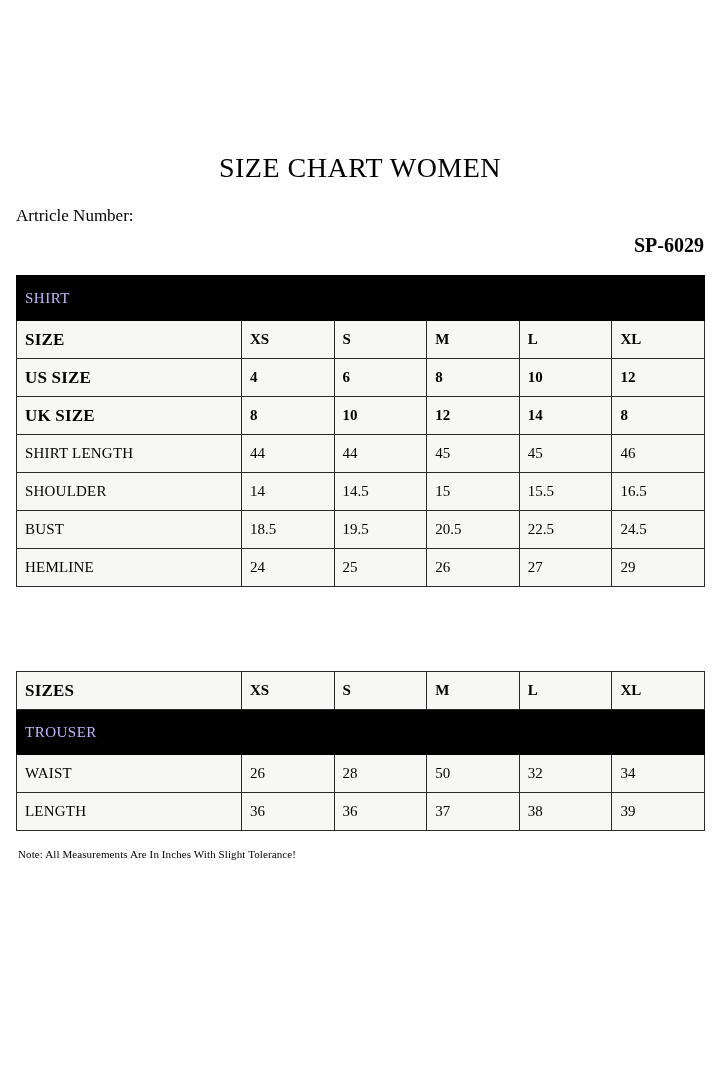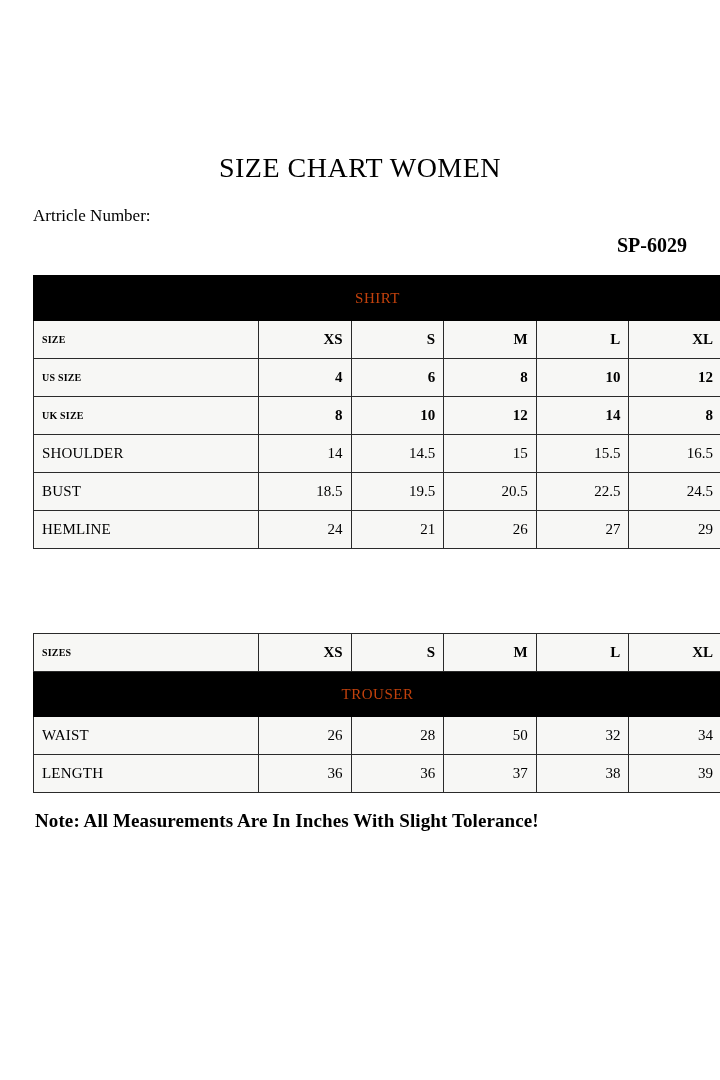--- a/index.html
+++ b/index.html
@@ -12,21 +12,21 @@
     background: #ffffff;
     font-family: "Liberation Serif", serif;
     color: #000000;
     position: relative;
     overflow: hidden;
   }
   .page {
     width: 720px;
     height: 1080px;
     box-sizing: border-box;
-    padding: 0 33px;
+    padding: 0 16px;
     position: relative;
   }
   .title {
     text-align: center;
     font-size: 28px;
     letter-spacing: 0.5px;
     margin: 0;
     padding-top: 152px;
     font-weight: 400;
     font-family: "Liberation Serif", serif;
@@ -55,56 +55,55 @@
     border: 1px solid #2a2a2a;
     height: 37px;
     padding: 0 8px;
     font-size: 15px;
     font-weight: 400;
     background: #f7f7f5;
     vertical-align: middle;
   }
   .band {
     background: #000000 !important;
-    color: #c2410c;
-    text-align: center;
+    color: #c4b5fd;
+    text-align: left;
     font-size: 25px;
     height: 44px !important;
     letter-spacing: 0.5px;
     border: 1px solid #000000 !important;
     font-weight: 400;
   }
   .row-label {
     text-align: left;
     font-size: 13.5px;
     letter-spacing: 0.2px;
   }
   .row-label.bold {
     font-weight: bold;
-    font-size: 10px;
+    font-size: 17px;
   }
   .cell {
-    text-align: right;
+    text-align: left;
     font-size: 16px;
   }
   .cell.bold {
     font-weight: bold;
   }
   col.c-label { width: 225px; }
   col.c-val { width: 92.6px; }
 
   .spacer {
     height: 66px;
   }
   .note {
-    font-size: 19px;
+    font-size: 11px;
     margin-top: 17px;
     margin-left: 2px;
     letter-spacing: 0.1px;
-    font-weight: bold;
   }
 </style>
 </head>
 <body>
 
 <div class="page">
 
   <h1 class="title">SIZE CHART WOMEN</h1>
 
   <div class="article-label">Artricle Number:</div>
@@ -141,39 +140,47 @@
       </tr>
       <tr>
         <td class="row-label bold">UK SIZE</td>
         <td class="cell bold">8</td>
         <td class="cell bold">10</td>
         <td class="cell bold">12</td>
         <td class="cell bold">14</td>
         <td class="cell bold">8</td>
       </tr>
       <tr>
+        <td class="row-label">SHIRT LENGTH</td>
+        <td class="cell">44</td>
+        <td class="cell">44</td>
+        <td class="cell">45</td>
+        <td class="cell">45</td>
+        <td class="cell">46</td>
+      </tr>
+      <tr>
         <td class="row-label">SHOULDER</td>
         <td class="cell">14</td>
         <td class="cell">14.5</td>
         <td class="cell">15</td>
         <td class="cell">15.5</td>
         <td class="cell">16.5</td>
       </tr>
       <tr>
         <td class="row-label">BUST</td>
         <td class="cell">18.5</td>
         <td class="cell">19.5</td>
         <td class="cell">20.5</td>
         <td class="cell">22.5</td>
         <td class="cell">24.5</td>
       </tr>
       <tr>
         <td class="row-label">HEMLINE</td>
         <td class="cell">24</td>
-        <td class="cell">21</td>
+        <td class="cell">25</td>
         <td class="cell">26</td>
         <td class="cell">27</td>
         <td class="cell">29</td>
       </tr>
     </tbody>
   </table>
 
   <div class="spacer"></div>
 
   <table class="size-table">

